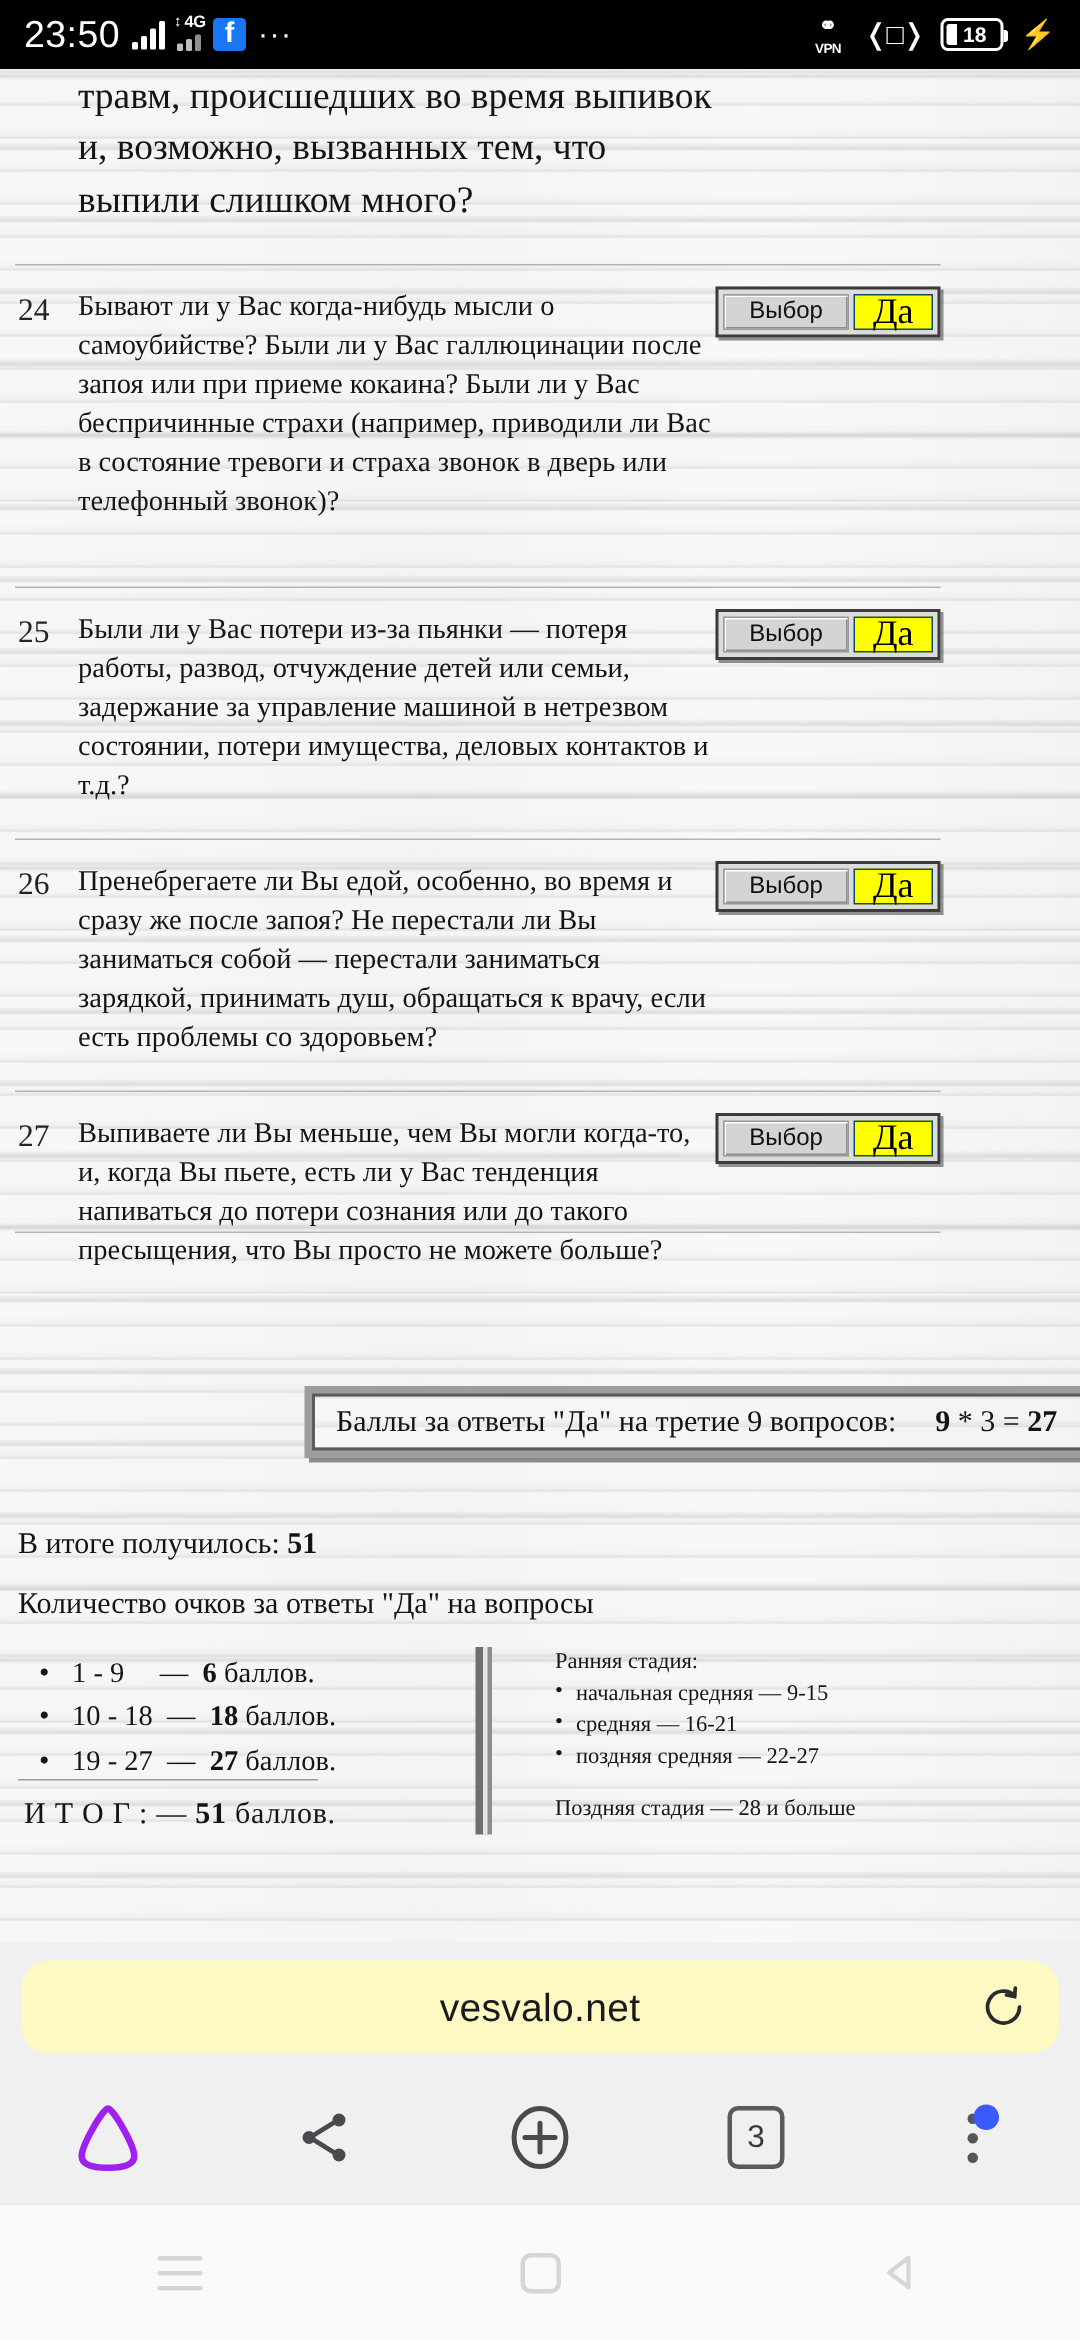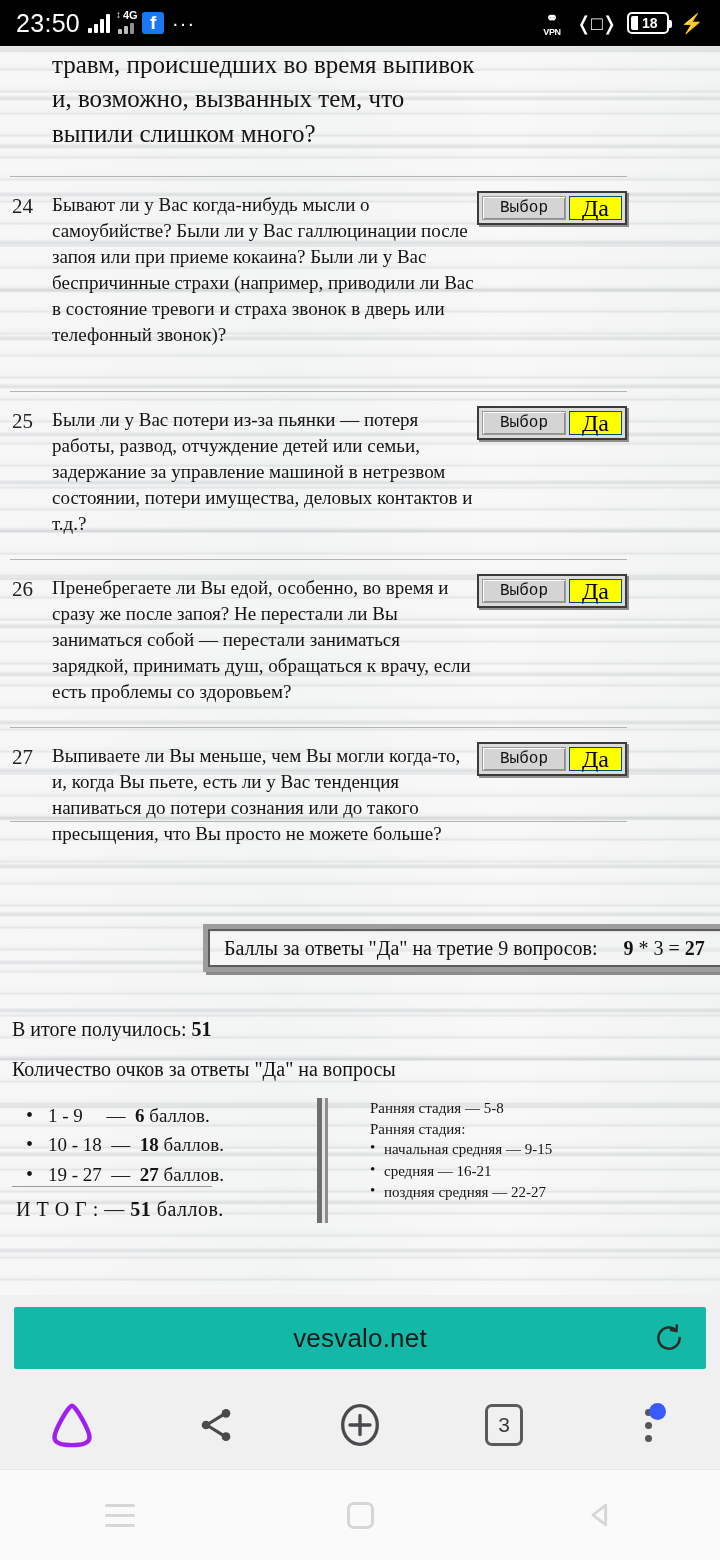--- a/index.html
+++ b/index.html
@@ -137,21 +137,21 @@
     background: #dcdcdc;
     border: 2px solid #3b3b3b;
     box-shadow: 2px 2px 0 rgba(60,60,60,.55);
     display: flex; align-items: stretch; padding: 3px;
   }
   .answer .sel {
     flex: 0 0 84px;
     background: #d4d4d4;
     border: 1px solid #9a9a9a;
     box-shadow: inset 1px 1px 0 #ffffff, inset -1px -1px 0 #8e8e8e;
-    font-family: Liberation Mono, monospace;
+    font-family: Liberation Sans, sans-serif;
     font-size: 16px; color: #101010;
     display: flex; align-items: center; justify-content: center;
   }
   .answer .val {
     flex: 1 1 auto; margin-left: 3px;
     background: #ffff00;
     border: 1px solid #0c4a6e;
     font-size: 24px; color: #000;
     display: flex; align-items: center; justify-content: center;
   }
@@ -235,22 +235,22 @@
     position: absolute; left: 0; top: 1295px;
     width: 720px; height: 86px;
     background: #f0f0f0;
     display: flex; align-items: center;
     padding: 0 14px;
     z-index: 20;
   }
   .urlbar {
     position: relative;
     width: 100%; height: 62px;
-    background: #14b8a6;
-    border-radius: 2px;
+    background: #fef9c3;
+    border-radius: 19px;
     display: flex; align-items: center; justify-content: center;
   }
   .url-text {
     font-family: "Liberation Sans", sans-serif;
     font-size: 26px; color: #1a1a1a; letter-spacing: .2px;
   }
   .reload {
     position: absolute; right: 22px; top: 50%; transform: translateY(-50%);
     width: 30px; height: 30px;
   }
@@ -409,28 +409,28 @@
       <li><span>19 - 27  —  </span><b>27</b><span> баллов.</span></li>
     </ul>
 
     <div class="rule"></div>
 
     <div class="itog">
       <span>И Т О Г :   —  </span><b>51</b><span> баллов.</span>
     </div>
 
     <div class="stages">
-      <div class="st-line">Ранняя стадия — 5-8</div>
       <div class="st-line">Ранняя стадия:</div>
       <ul>
         <li>начальная средняя — 9-15</li>
         <li>средняя — 16-21</li>
         <li>поздняя средняя — 22-27</li>
       </ul>
       <div class="gap"></div>
+      <div class="st-line">Поздняя стадия — 28 и больше</div>
     </div>
 
   </div>
 
   <div class="urlbar-wrap">
     <div class="urlbar">
       <span class="url-text">vesvalo.net</span>
       <span class="reload">
         <svg viewBox="0 0 24 24" width="30" height="30" fill="none" stroke="#2b2b2b" stroke-width="2" stroke-linecap="round">
           <path d="M20.5 12a8.5 8.5 0 1 1-2.6-6.1"></path>

